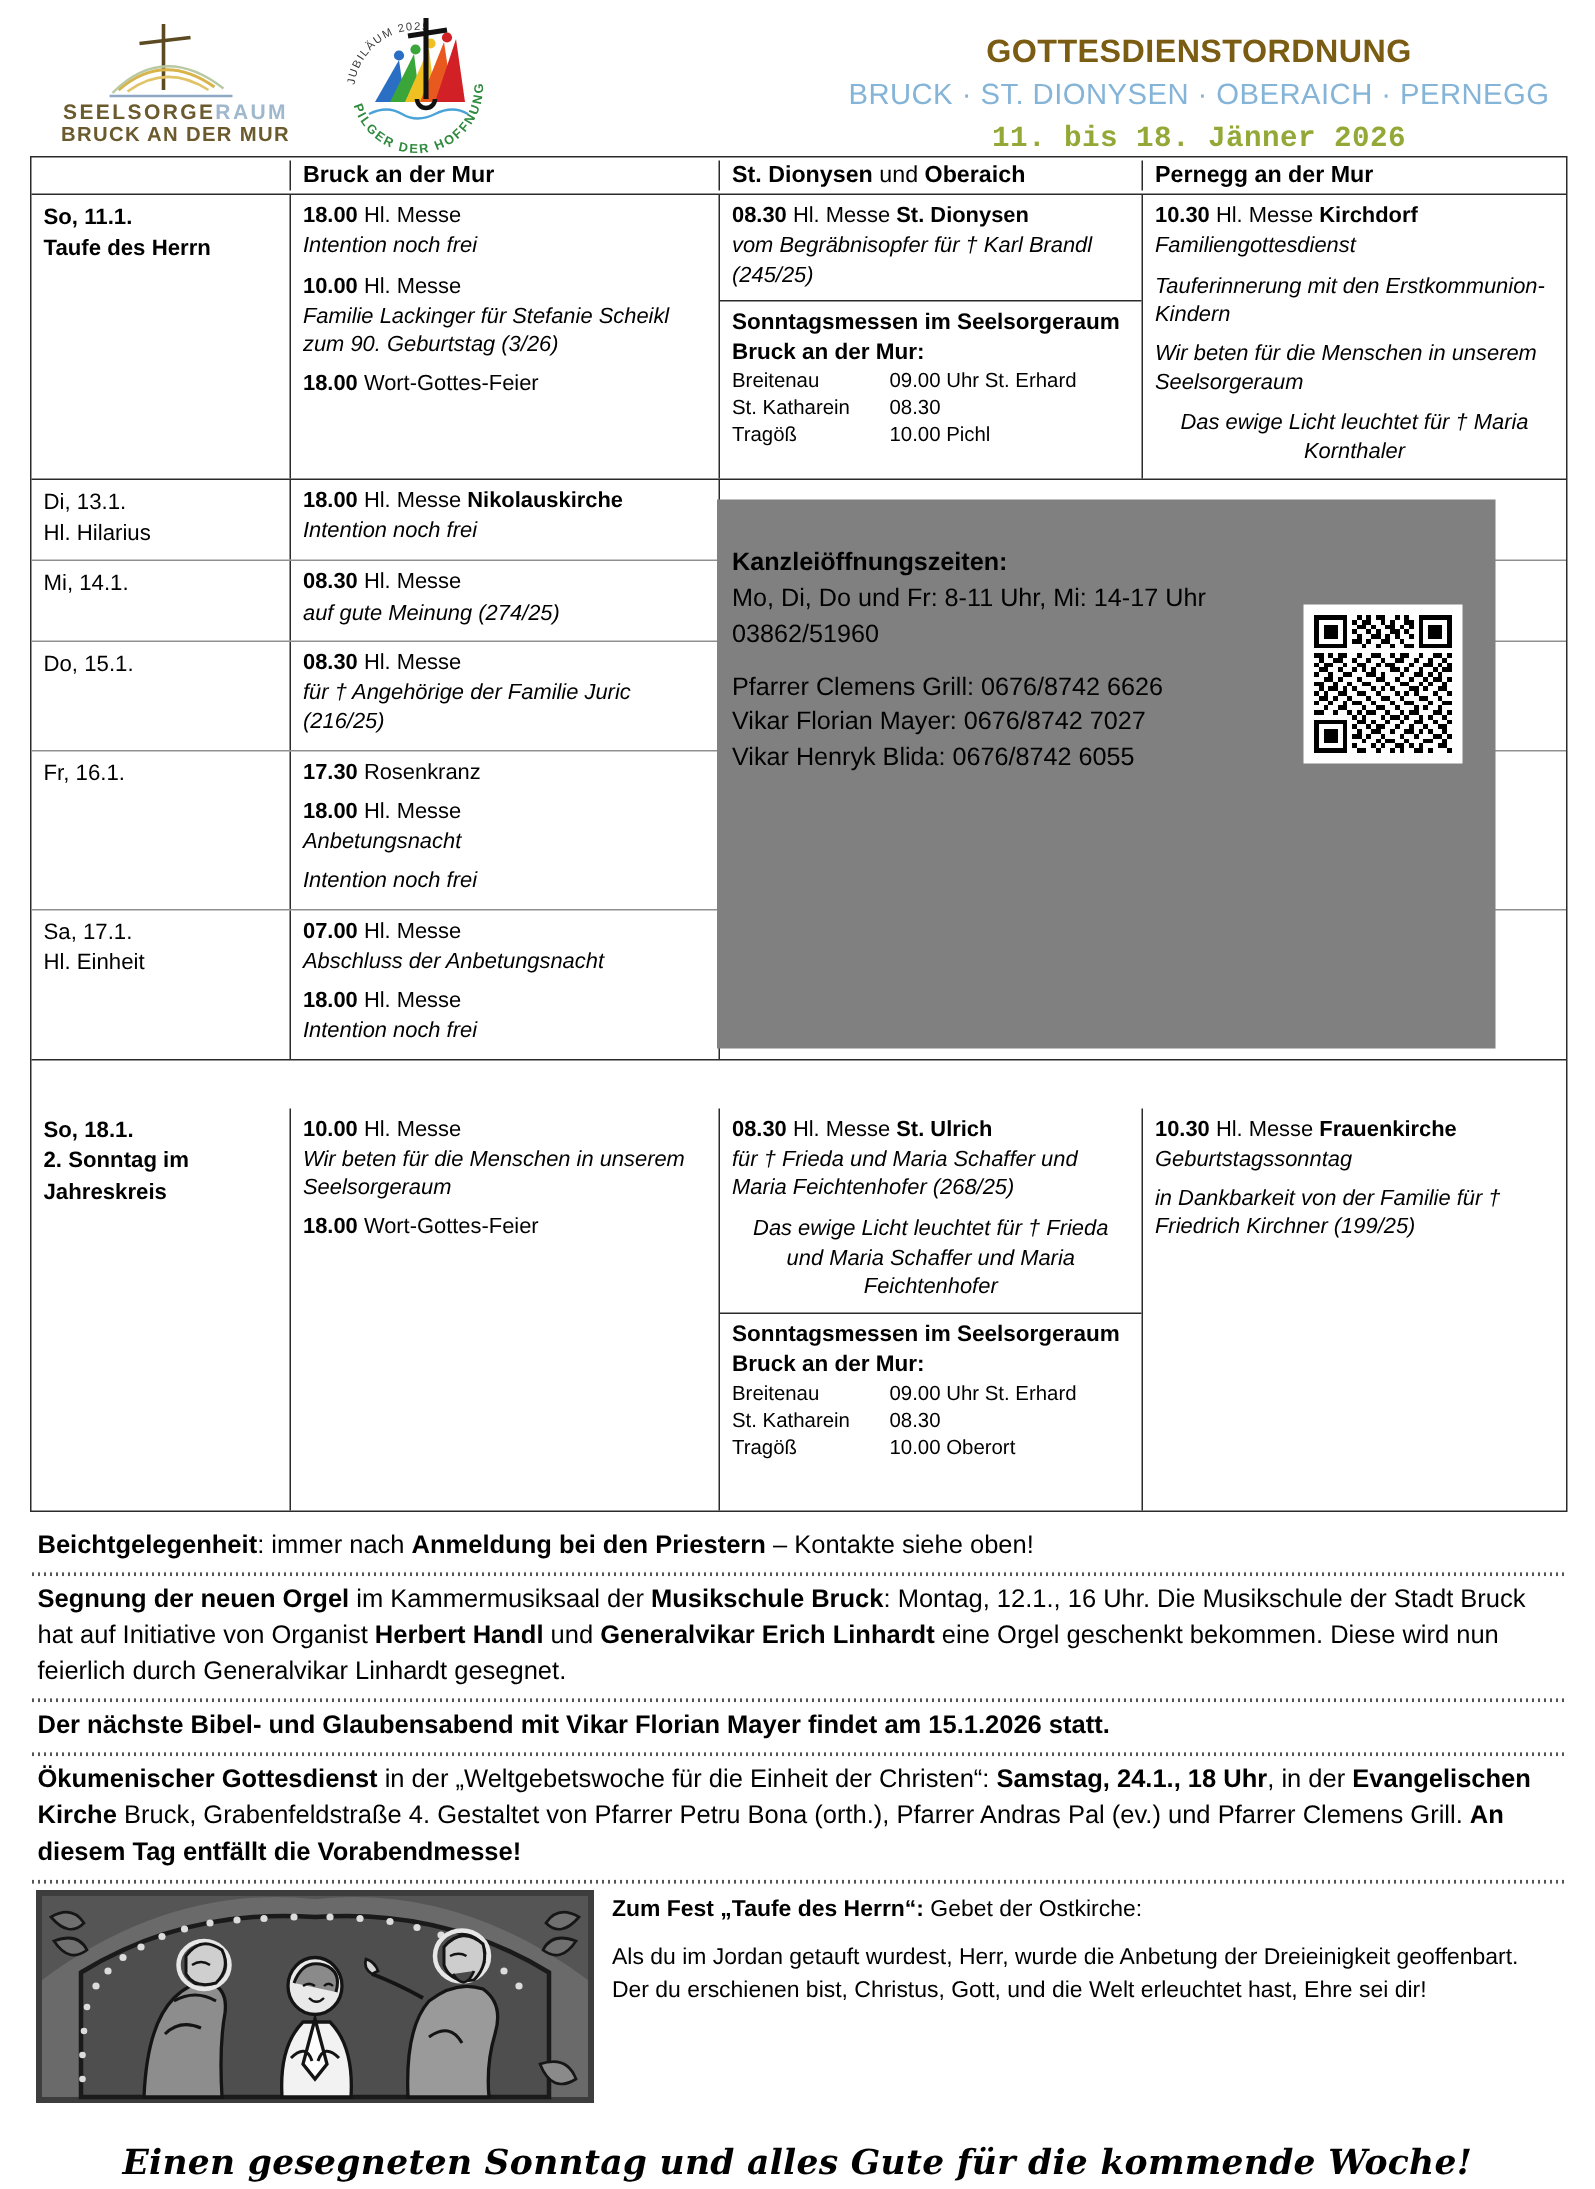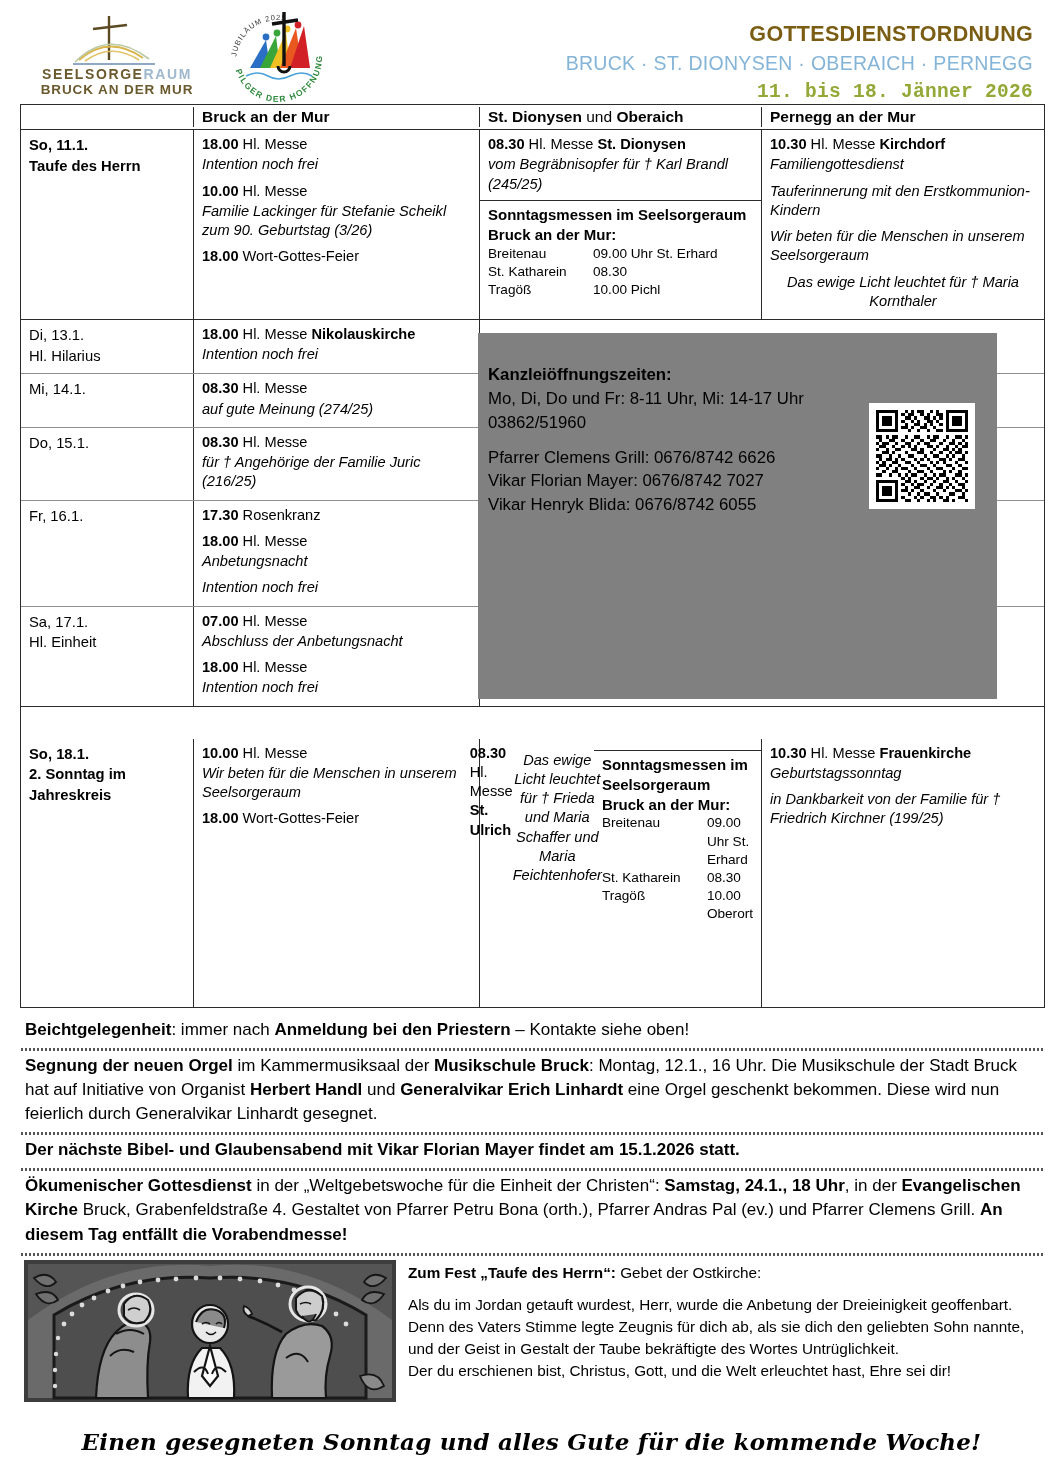--- a/index.html
+++ b/index.html
@@ -59,21 +59,21 @@
     font-size: 13.5px;
     font-weight: bold;
     color: #6b5a2e;
     letter-spacing: 0.9px;
     line-height: 1.25;
     white-space: nowrap;
   }
   .logo-jub { width: 112px; height: 98px; }
 
   .header-titles {
-    text-align: right;
+    text-align: center;
     padding-right: 10px;
     padding-top: 14px;
   }
   .title-main {
     font-size: 21.5px;
     font-weight: bold;
     color: #7a5c13;
     letter-spacing: 0.3px;
     line-height: 1.35;
   }
@@ -408,22 +408,23 @@
     <div class="trow last" style="min-height:268px;">
       <div class="col-day cell daycell bold">
         <div>So, 18.1.</div>
         <div>2. Sonntag im Jahreskreis</div>
       </div>
       <div class="col-br cell bordered-dark">
         <div class="line"><span class="b">10.00</span><span> Hl. Messe</span></div>
         <div class="line i">Wir beten für die Menschen in unserem Seelsorgeraum</div>
         <div class="line gap"><span class="b">18.00</span><span> Wort-Gottes-Feier</span></div>
       </div>
-      <div class="col-sd cell bordered-dark" style="display:flex;justify-content:flex-end;">
+      <div class="col-sd cell bordered-dark" style="display:flex;flex-direction:column;">
         <div class="line"><span class="b">08.30</span><span> Hl. Messe </span><span class="b">St. Ulrich</span></div>
+        <div class="line i">für † Frieda und Maria Schaffer und Maria Feichtenhofer (268/25)</div>
         <div class="line i gap centered">Das ewige Licht leuchtet für † Frieda und Maria Schaffer und Maria Feichtenhofer</div>
         <div class="submass">
           <div class="hd">Sonntagsmessen im Seelsorgeraum Bruck an der Mur:</div>
           <div class="rowline">
               <span class="nm">Breitenau</span>
               <span>09.00 Uhr St. Erhard</span>
             </div>
           <div class="rowline">
               <span class="nm">St. Katharein</span>
               <span>08.30</span>
@@ -759,19 +760,18 @@
           <path d="M12 34 q16 -6 22 6 q-12 9 -22 -6 Z" fill="#707070"></path>
           <path d="M362 18 q-14 -8 -22 4 q10 10 22 -4 Z" fill="#707070"></path>
           <path d="M360 34 q-16 -6 -22 6 q12 9 22 -6 Z" fill="#707070"></path>
           <path d="M336 116 q18 -6 24 10 q-16 10 -24 -10 Z" fill="#8a8a8a"></path>
         </g>
       </svg>
     </div>
     <div class="bottom-text">
       <div class="lead"><span class="b">Zum Fest „Taufe des Herrn“:</span><span> Gebet der Ostkirche:</span></div>
       <div>Als du im Jordan getauft wurdest, Herr, wurde die Anbetung der Dreieinigkeit geoffenbart.</div>
-      <div>Denn des Vaters Stimme legte Zeugnis für dich ab, als sie dich den geliebten Sohn nannte, und der Geist in Gestalt der Taube bekräftigte des Wortes Untrüglichkeit.</div>
       <div>Der du erschienen bist, Christus, Gott, und die Welt erleuchtet hast, Ehre sei dir!</div>
     </div>
   </div>
 
   <div class="blessing">Einen gesegneten Sonntag und alles Gute für die kommende Woche!</div>
 </div>
 
 </body></html>

